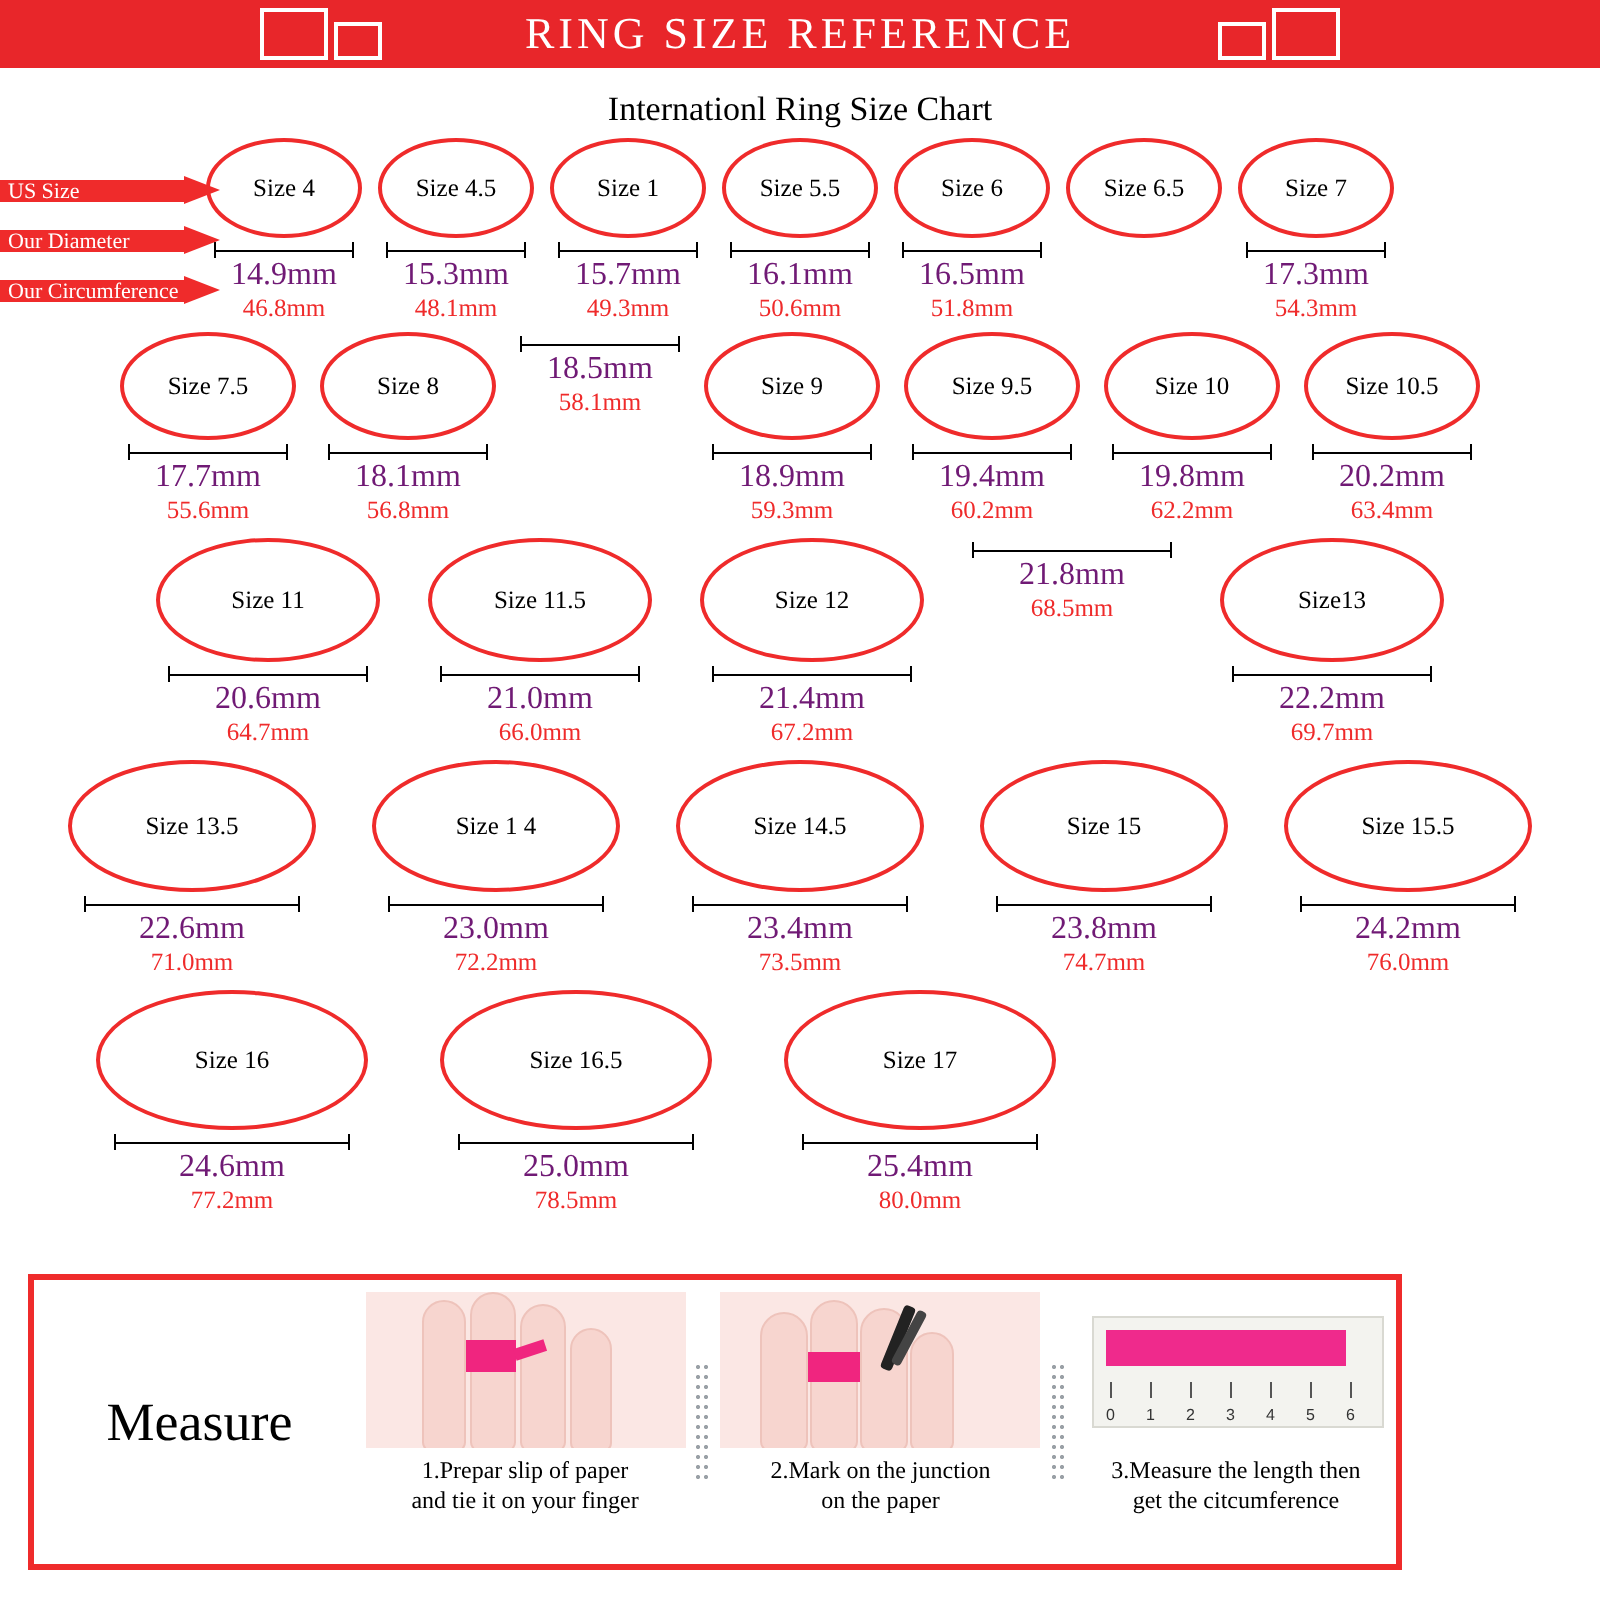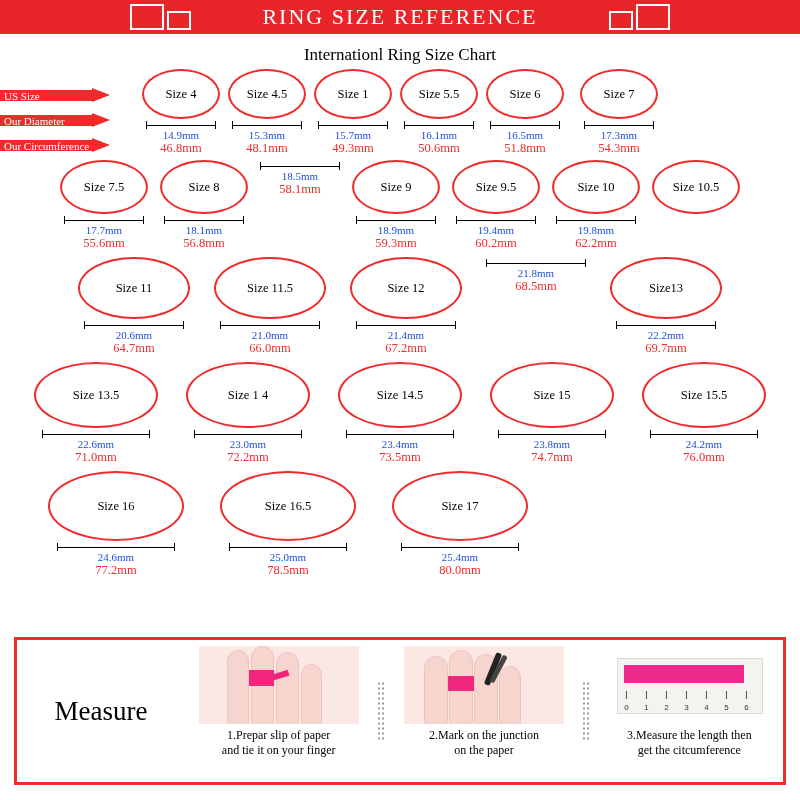--- a/index.html
+++ b/index.html
@@ -110,22 +110,22 @@
   .bar .cap {
     position: absolute;
     top: 0;
     width: 1px;
     height: 8px;
     background: #000;
   }
   .bar .cap.l { left: 0; }
   .bar .cap.r { right: 0; }
   .dia {
-    font-size: 11px;
-    color: #1d4ed8;
+    font-size: 16px;
+    color: #701a75;
     margin-top: 0px;
     font-family: "Liberation Serif", serif;
     white-space: nowrap;
   }
   .circ {
     font-size: 12.5px;
     color: #ef2b2b;
     margin-top: 0px;
     font-family: "Liberation Serif", serif;
     white-space: nowrap;
@@ -179,21 +179,21 @@
     padding-left: 4px;
     font-family: "Liberation Serif", serif;
     white-space: nowrap;
   }
 
   
   .measure-box {
     position: absolute;
     left: 14px;
     top: 637px;
-    width: 772px;
+    width: 687px;
     height: 148px;
     border: 3px solid #ef2b2b;
     box-sizing: border-box;
     background: #fff;
     display: flex;
     align-items: stretch;
   }
   .measure-title {
     width: 168px;
     display: flex;
@@ -397,20 +397,23 @@
           <div class="bar" style="width: 70px;">
             <div class="cap l"></div>
             <div class="line"></div>
             <div class="cap r"></div>
           </div>
           <div class="dia">16.5mm</div>
           <div class="circ">51.8mm</div>
         </div>
       </div>
       <div class="cell" style="margin: 0px 4px;">
+        <div class="ellipse" style="width: 78px; height: 50px;">
+          <span>Size 6.5</span>
+        </div>
       </div>
       <div class="cell" style="margin: 0px 4px;">
         <div class="ellipse" style="width: 78px; height: 50px;">
           <span>Size 7</span>
         </div>
         <div class="meas">
           <div class="bar" style="width: 70px;">
             <div class="cap l"></div>
             <div class="line"></div>
             <div class="cap r"></div>
@@ -498,20 +501,29 @@
             <div class="line"></div>
             <div class="cap r"></div>
           </div>
           <div class="dia">19.8mm</div>
           <div class="circ">62.2mm</div>
         </div>
       </div>
       <div class="cell" style="margin: 0px 6px;">
         <div class="ellipse" style="width: 88px; height: 54px;">
           <span>Size 10.5</span>
+        </div>
+        <div class="meas">
+          <div class="bar" style="width: 80px;">
+            <div class="cap l"></div>
+            <div class="line"></div>
+            <div class="cap r"></div>
+          </div>
+          <div class="dia">20.2mm</div>
+          <div class="circ">63.4mm</div>
         </div>
       </div>
     </div>
     <div class="row" style="margin-bottom: 6px;">
       <div class="cell" style="margin: 0px 12px;">
         <div class="ellipse" style="width: 112px; height: 62px; text-align: center;">
           <span>Size 11</span>
         </div>
         <div class="meas">
           <div class="bar" style="width: 100px;">

